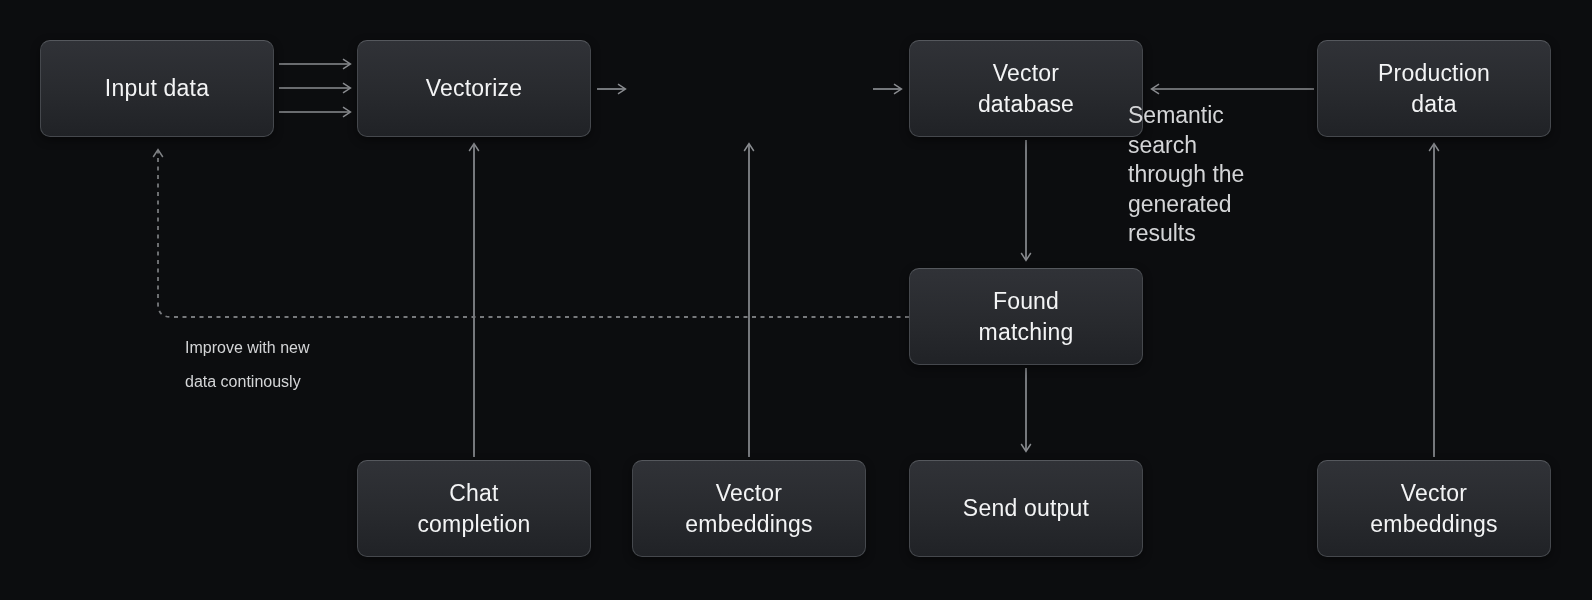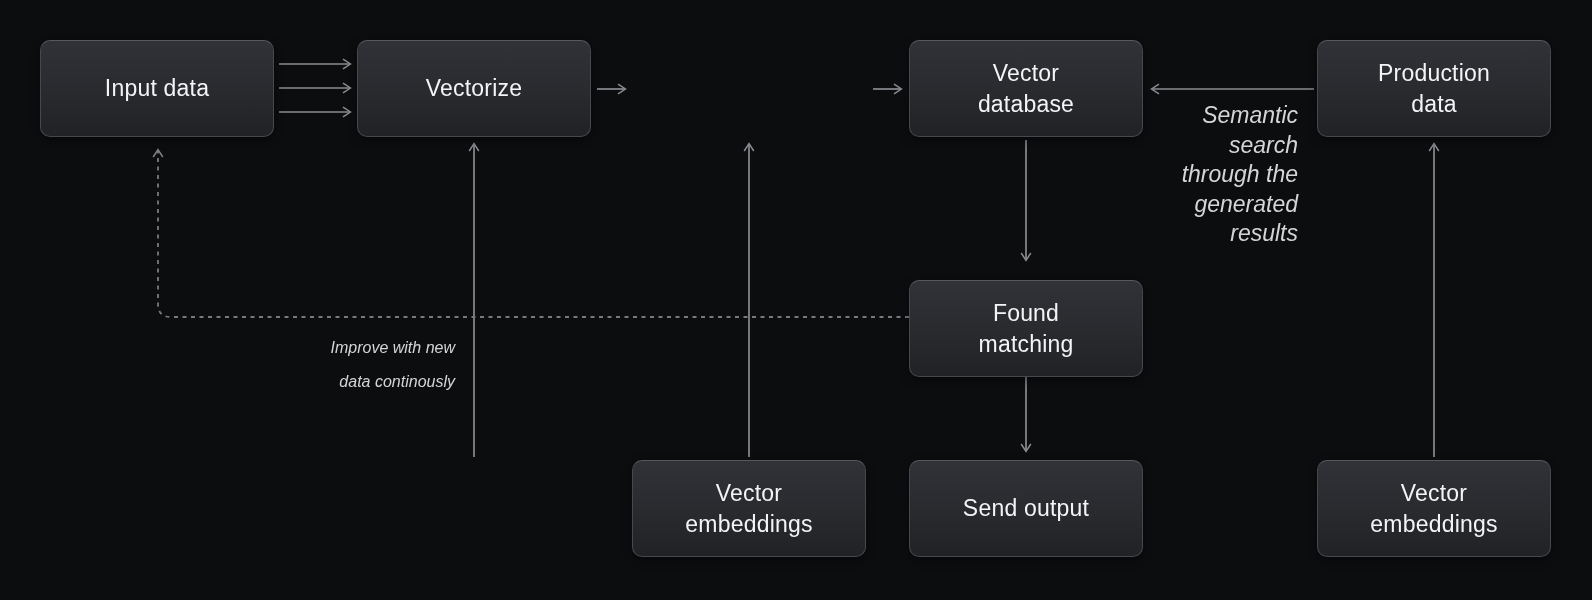--- a/index.html
+++ b/index.html
@@ -29,23 +29,22 @@
     color:#f3f4f5;
     font-size:23px;
     line-height:31px;
     text-align:center;
     white-space:pre-line;
     letter-spacing:0.2px;
   }
   .annotation{
     position:absolute;
     color:#d4d5d7;
-    text-align:right;
+    text-align:left;
     white-space:pre-line;
-    font-style:italic;
   }
   #annotation-semantic{
     left:1128px;top:101px;width:170px;
     font-size:23px;line-height:29.5px;
   }
   #annotation-improve{
     left:185px;top:331px;width:270px;
     font-size:16px;line-height:34px;
   }
 </style>
@@ -97,25 +96,29 @@
   </div>
   <div class="node" style="left:909px;top:40px">
     <span class="node-label">Vector
 database</span>
   </div>
   <div class="node" style="left:1317px;top:40px">
     <span class="node-label">Production
 data</span>
   </div>
 
-  <div class="node" style="left:909px;top:280px">
+  <div class="node" style="left:909px;top:268px">
     <span class="node-label">Found
 matching</span>
   </div>
 
+  <div class="node" style="left:357px;top:460px">
+    <span class="node-label">Chat
+completion</span>
+  </div>
   <div class="node" style="left:632px;top:460px">
     <span class="node-label">Vector
 embeddings</span>
   </div>
   <div class="node" style="left:909px;top:460px">
     <span class="node-label">Send output</span>
   </div>
   <div class="node" style="left:1317px;top:460px">
     <span class="node-label">Vector
 embeddings</span>

